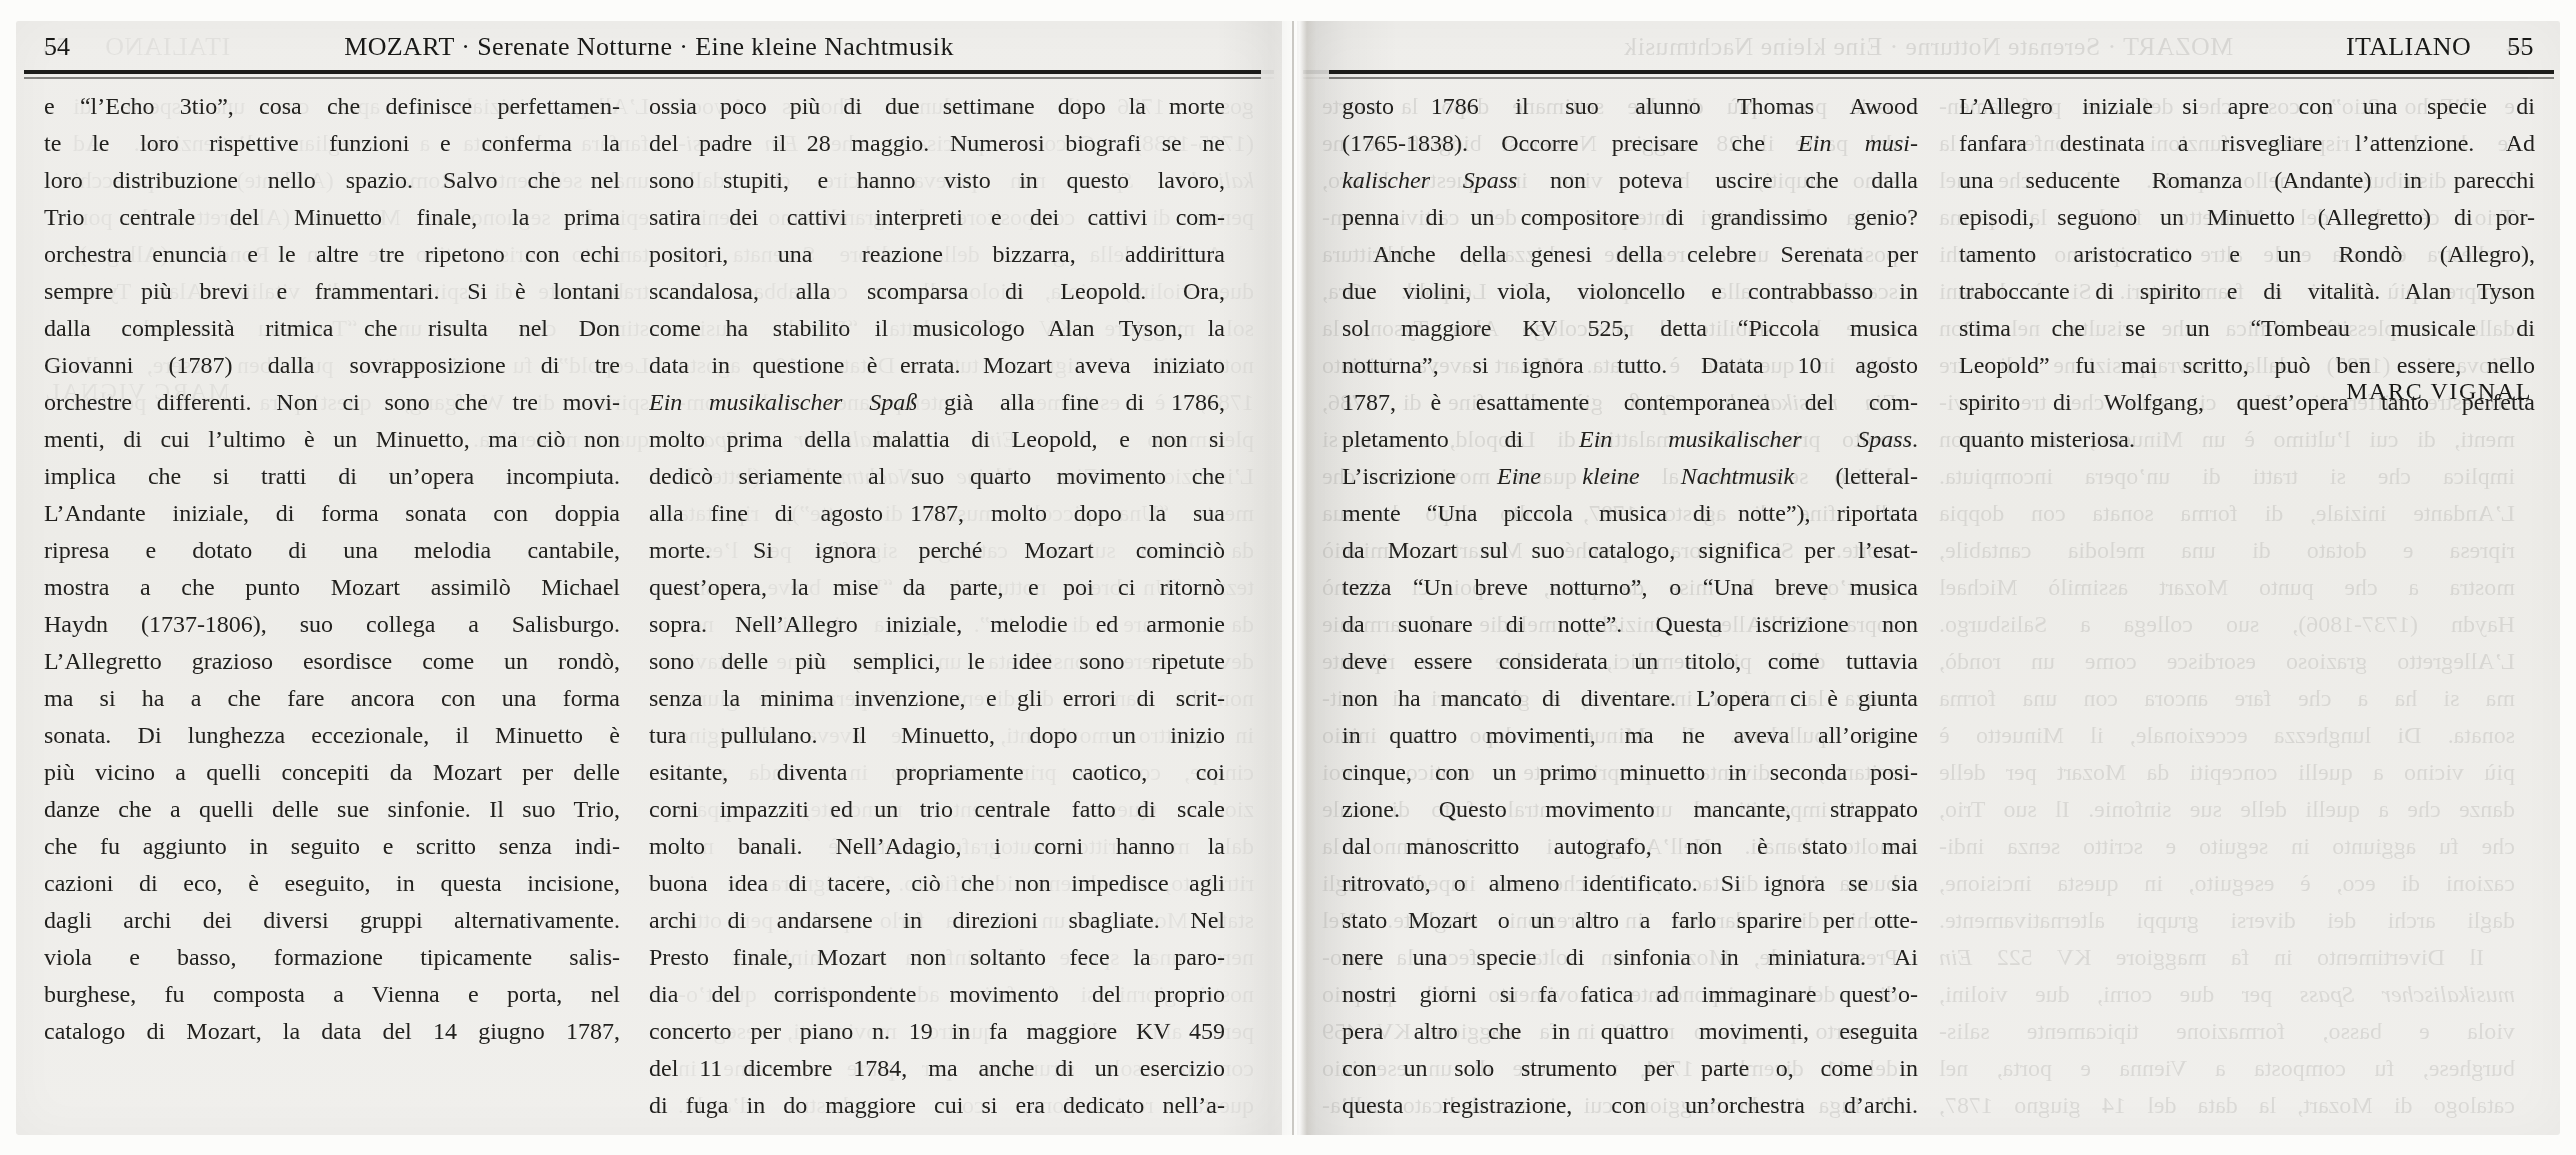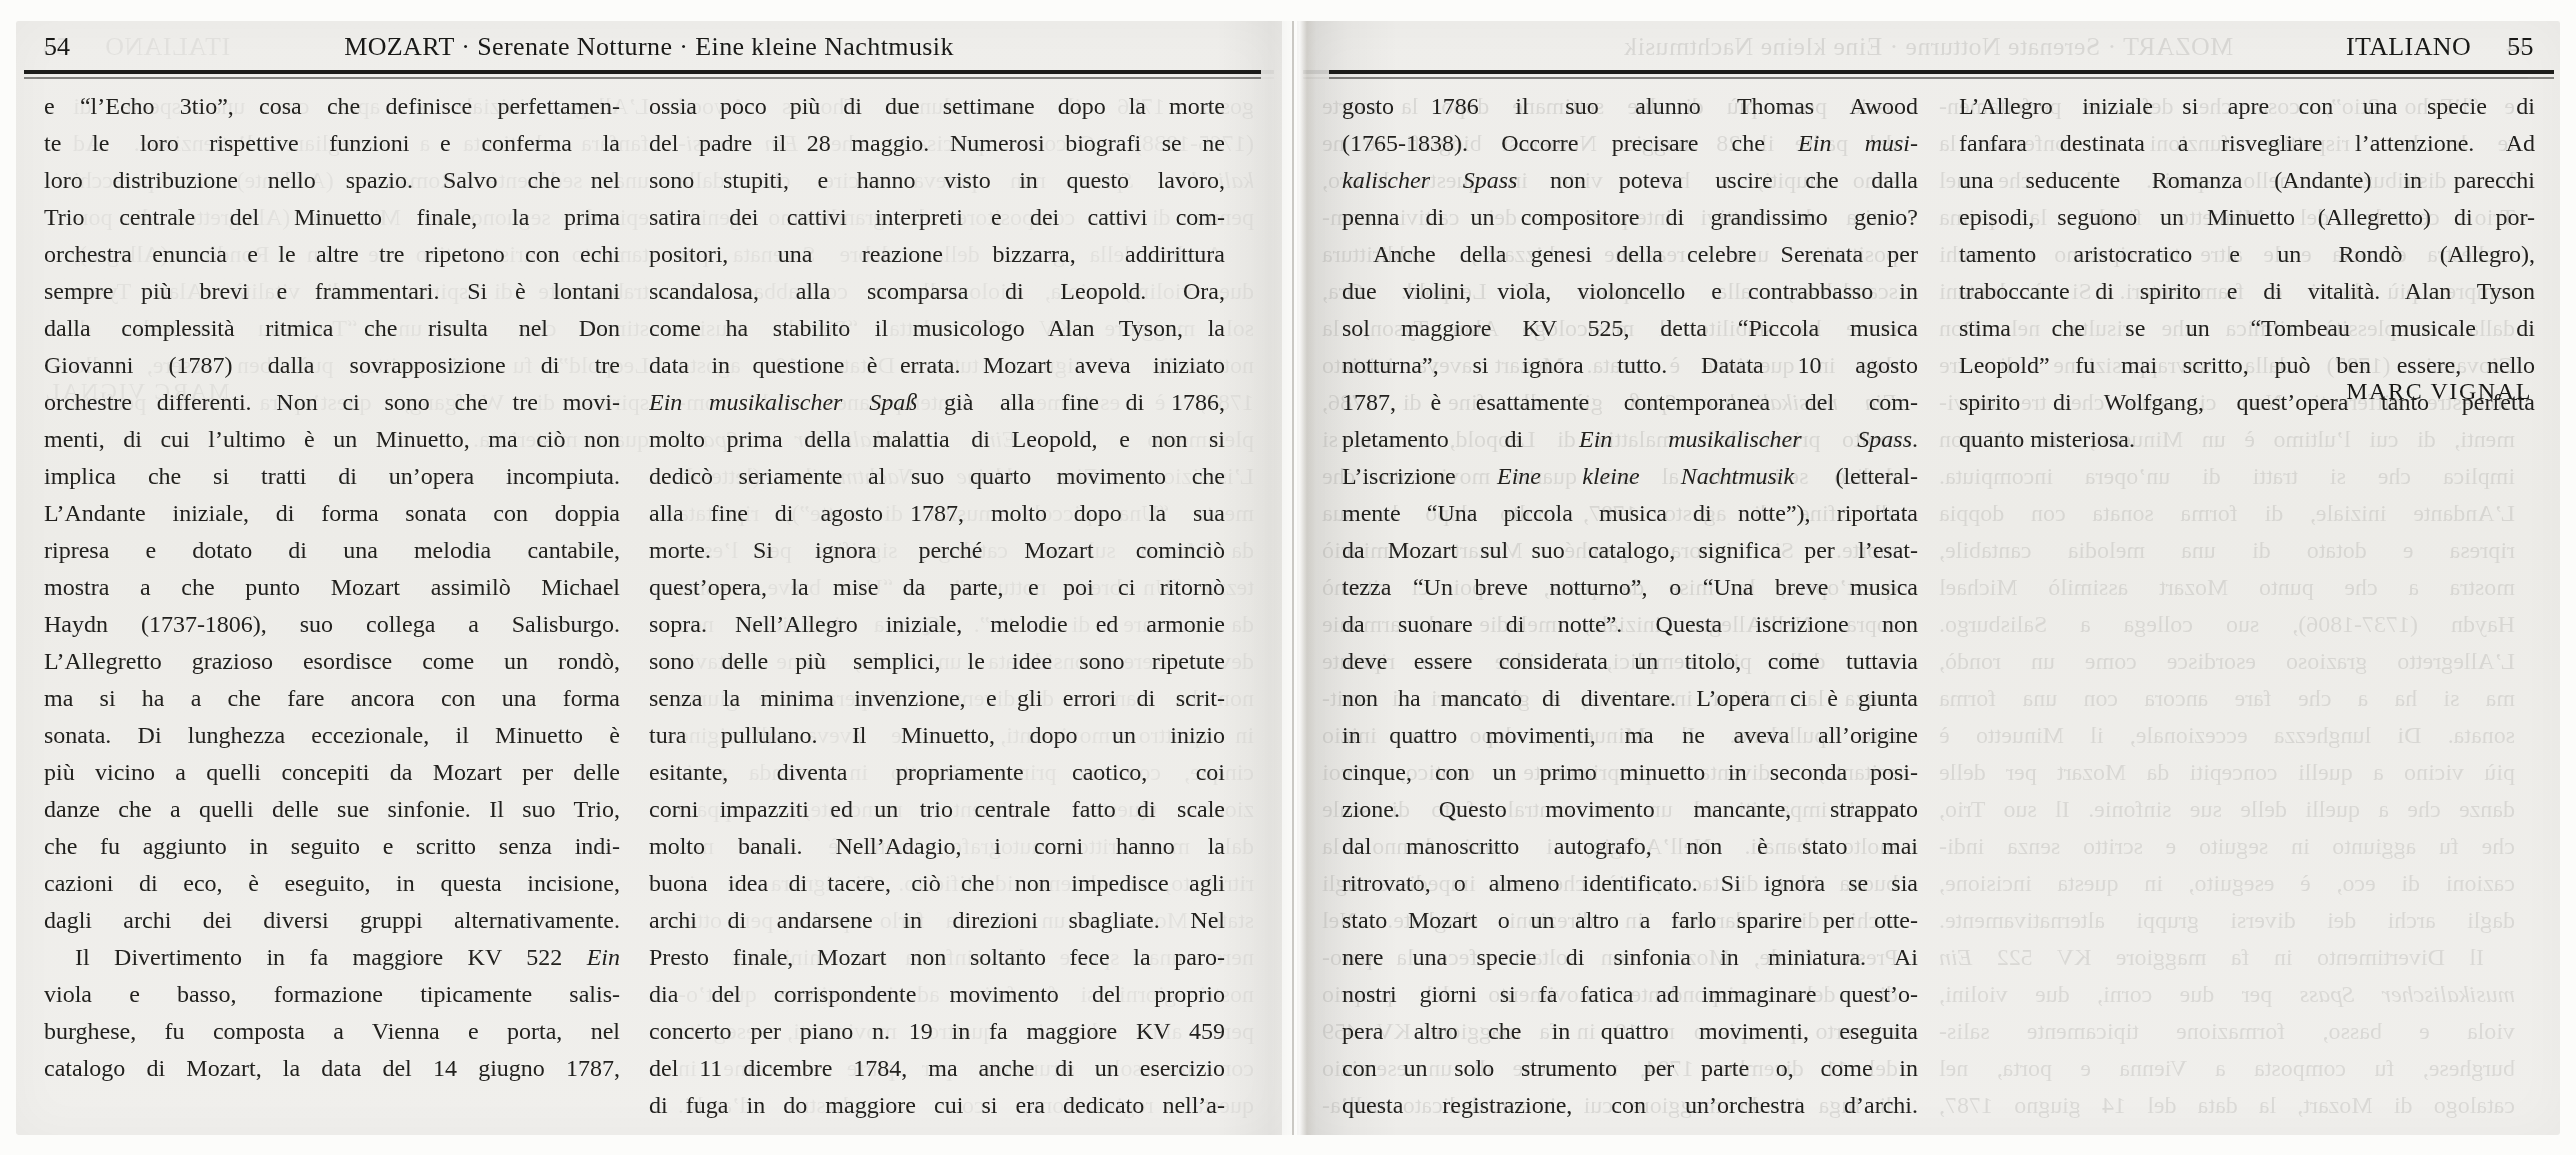--- a/index.html
+++ b/index.html
@@ -161,21 +161,20 @@
             <div class="line"><span>mostra a che punto Mozart assimilò Michael</span></div>
             <div class="line"><span>Haydn (1737-1806), suo collega a Salisburgo.</span></div>
             <div class="line"><span>L’Allegretto grazioso esordisce come un rondò,</span></div>
             <div class="line"><span>ma si ha a che fare ancora con una forma</span></div>
             <div class="line"><span>sonata. Di lunghezza eccezionale, il Minuetto è</span></div>
             <div class="line"><span>più vicino a quelli concepiti da Mozart per delle</span></div>
             <div class="line"><span>danze che a quelli delle sue sinfonie. Il suo Trio,</span></div>
             <div class="line"><span>che fu aggiunto in seguito e scritto senza indi-</span></div>
             <div class="line"><span>cazioni di eco, è eseguito, in questa incisione,</span></div>
             <div class="line"><span>dagli archi dei diversi gruppi alternativamente.</span></div>
-            <div class="line indent"><span>Il Divertimento in fa maggiore KV 522 </span><span class="it">Ein</span></div>
             <div class="line"><span>viola e basso, formazione tipicamente salis-</span></div>
             <div class="line"><span>burghese, fu composta a Vienna e porta, nel</span></div>
             <div class="line"><span>catalogo di Mozart, la data del 14 giugno 1787,</span></div>
           </div>
         <div class="col">
             <div class="line"><span>ossia poco più di due settimane dopo la morte</span></div>
             <div class="line"><span>del padre il 28 maggio. Numerosi biografi se ne</span></div>
             <div class="line"><span>sono stupiti, e hanno visto in questo lavoro,</span></div>
             <div class="line"><span>satira dei cattivi interpreti e dei cattivi com-</span></div>
             <div class="line"><span>positori, una reazione bizzarra, addirittura</span></div>

